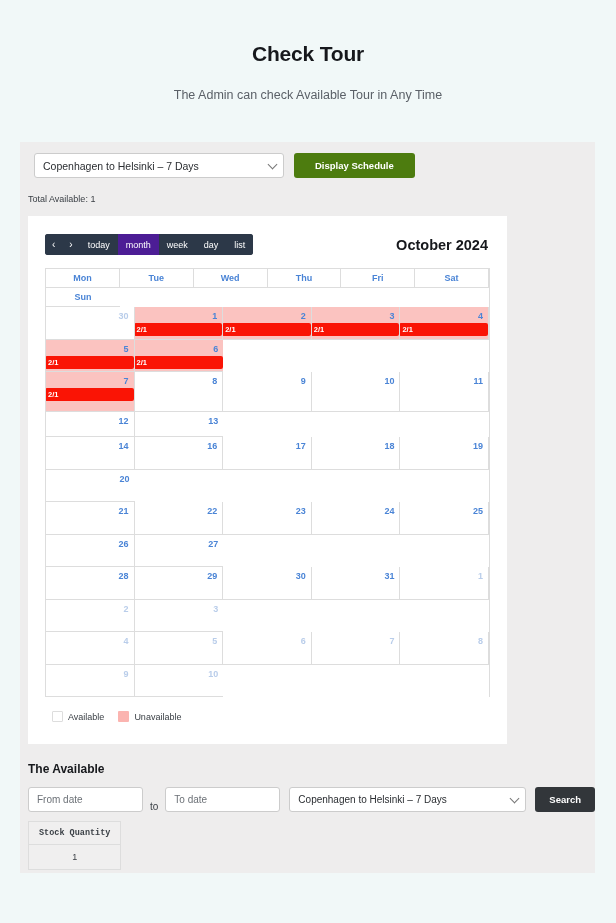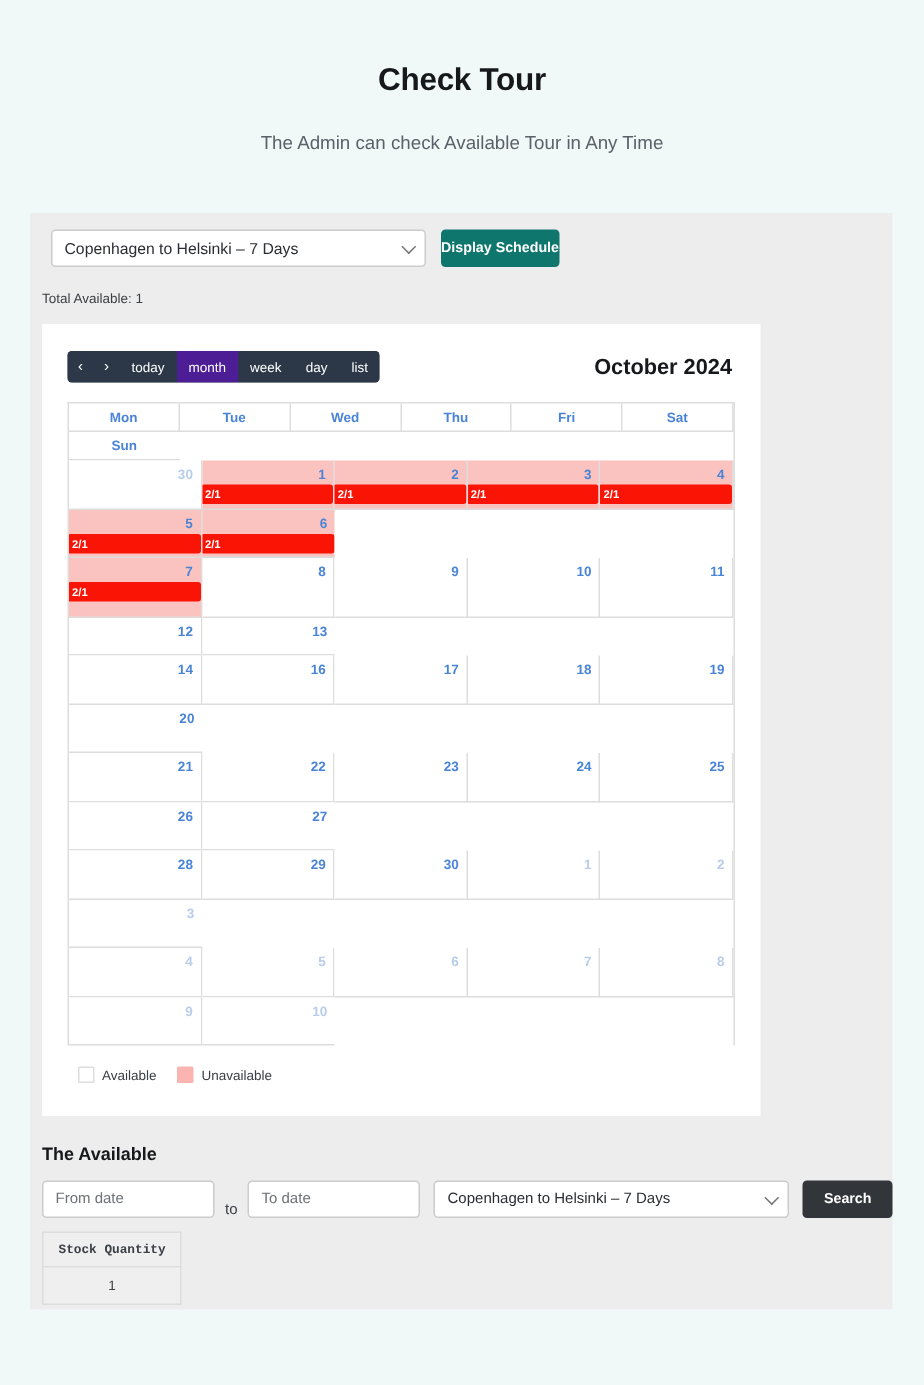--- a/index.html
+++ b/index.html
@@ -80,22 +80,22 @@
     width: 7px;
     height: 7px;
     margin-top: -5px;
     border-right: 1.4px solid #777;
     border-bottom: 1.4px solid #777;
     transform: rotate(45deg);
   }
   .display-btn {
     margin-left: 10px;
     height: 25px;
-    padding: 0 0;
-    background: #0f766e;
+    padding: 0 21px;
+    background: #4d7c0f;
     color: #fff;
     border: none;
     border-radius: 3px;
     font-size: 9.5px;
     font-weight: bold;
     font-family: "Liberation Sans", sans-serif;
     cursor: pointer;
     display: flex;
     align-items: center;
   }
@@ -451,20 +451,23 @@
             </div>
             <div class="cal-row">
               <div class="cal-cell">
                 <div class="daynum">28</div>
               </div>
               <div class="cal-cell">
                 <div class="daynum">29</div>
               </div>
               <div class="cal-cell">
                 <div class="daynum">30</div>
+              </div>
+              <div class="cal-cell">
+                <div class="daynum">31</div>
               </div>
               <div class="cal-cell other">
                 <div class="daynum">1</div>
               </div>
               <div class="cal-cell other">
                 <div class="daynum">2</div>
               </div>
               <div class="cal-cell other">
                 <div class="daynum">3</div>
               </div>

